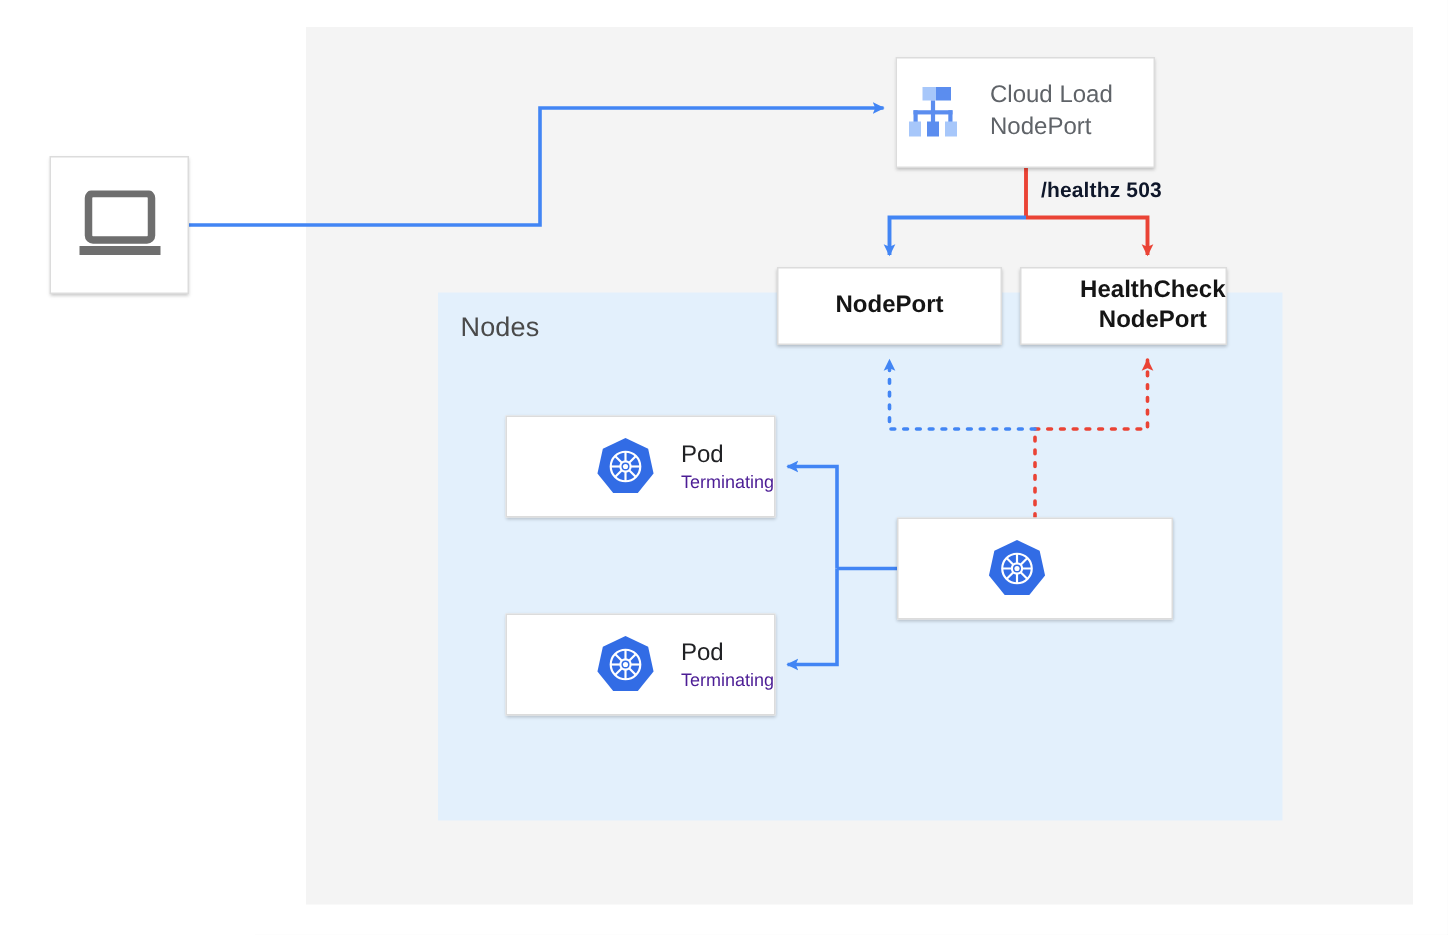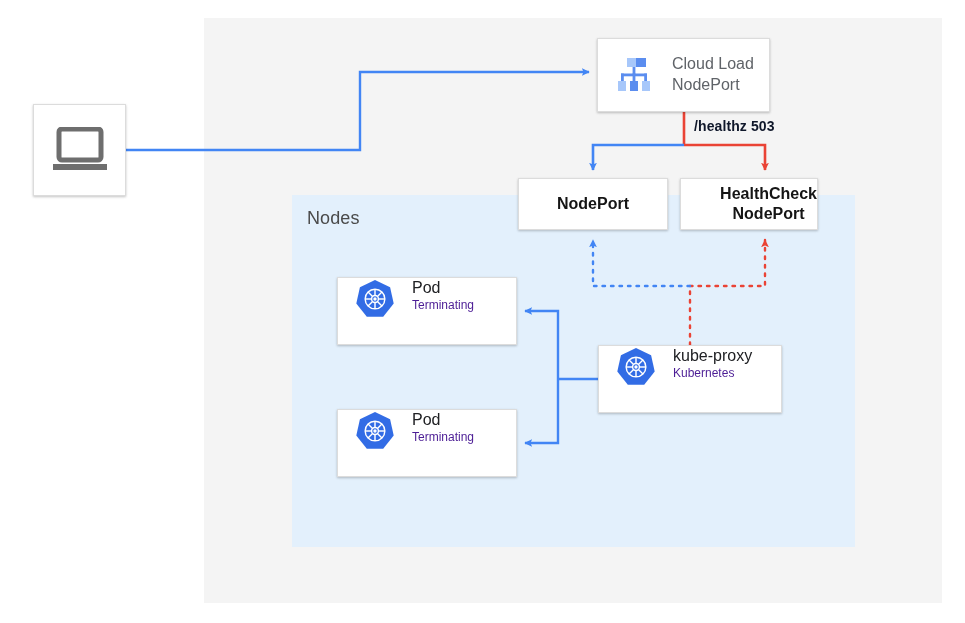--- a/index.html
+++ b/index.html
@@ -51,21 +51,20 @@
     width: 93px; height: 92px;
     display: flex;
     align-items: center;
     justify-content: center;
   }
   .box-clb {
     left: 597px; top: 38px;
     width: 173px; height: 74px;
     display: flex;
     align-items: center;
-    padding-left: 12px;
   }
   .box-nodeport {
     left: 518px; top: 178px;
     width: 150px; height: 52px;
     display: flex;
     align-items: center;
     justify-content: center;
   }
   .box-hcnodeport {
     left: 680px; top: 178px;
@@ -81,24 +80,25 @@
   .box-pod2 {
     left: 337px; top: 409px;
     width: 180px; height: 68px;
   }
   .box-kubeproxy {
     left: 598px; top: 345px;
     width: 184px; height: 68px;
   }
   .icon-row {
     display: flex;
-    align-items: flex-start;
+    align-items: center;
     height: 100%;
     padding-left: 16px;
     box-sizing: border-box;
+    margin-left: 42px;
   }
   .k8s-icon {
     width: 42px; height: 42px;
     flex: 0 0 42px;
   }
   .labels {
     margin-left: 16px;
     display: flex;
     flex-direction: column;
     justify-content: center;
@@ -270,18 +270,14 @@
         <path d="M32 37.2 L32 47"></path>
         <path d="M17 32 L26.8 32"></path>
         <path d="M37.2 32 L47 32"></path>
         <path d="M21.4 21.4 L28.3 28.3"></path>
         <path d="M35.7 35.7 L42.6 42.6"></path>
         <path d="M42.6 21.4 L35.7 28.3"></path>
         <path d="M28.3 35.7 L21.4 42.6"></path>
       </g>
       <circle cx="32" cy="32" r="2.6" fill="#ffffff"></circle>
     </svg>
-    <div class="labels">
-      <div class="label-main">kube-proxy</div>
-      <div class="label-sub">Kubernetes</div>
-    </div>
   </div>
 </div>
 
 </body></html>

